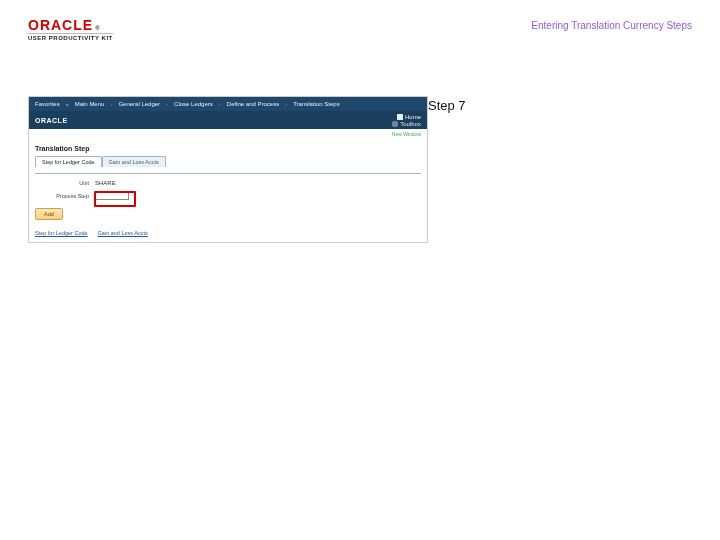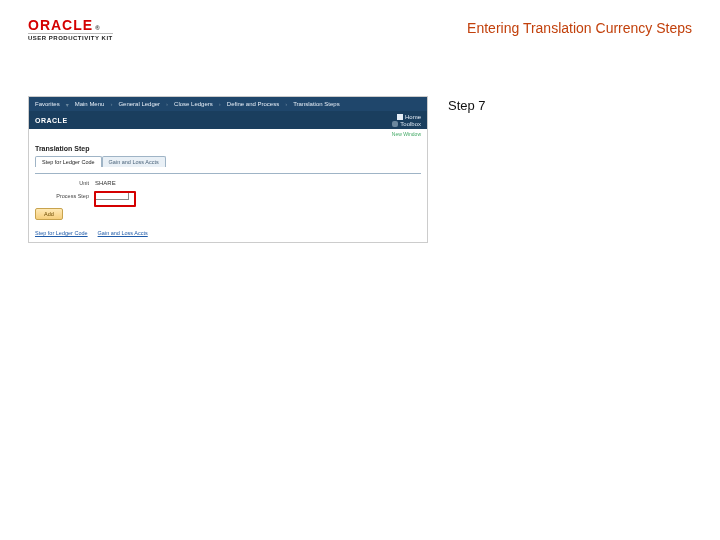--- a/index.html
+++ b/index.html
@@ -5,24 +5,24 @@
   * { box-sizing: border-box; margin: 0; padding: 0; }
   html, body { width: 720px; height: 540px; font-family: Arial, Helvetica, sans-serif; background: #fff; color: #000; }
   .page { width: 720px; height: 540px; position: relative; }
 
   
   .hdr { position: absolute; top: 18px; left: 28px; right: 28px; height: 34px; }
   .logo-wrap { display: flex; flex-direction: column; align-items: flex-start; gap: 1px; }
   .logo-oracle { font-family: Arial, sans-serif; font-weight: 900; letter-spacing: 1px; color: #d40000; font-size: 14px; line-height: 1; display: flex; align-items: baseline; }
   .logo-r { font-size: 6px; vertical-align: top; margin-left: 2px; color: #333; }
   .logo-upk { font-size: 6px; font-weight: 700; letter-spacing: 0.5px; color: #222; border-top: 1px solid #bbb; padding-top: 1px; }
-  .hdr-title { position: absolute; right: 0; top: 2px; font-size: 14px; color: #c2410c; }
+  .hdr-title { position: absolute; right: 0; top: 2px; font-size: 10px; color: #8b5cf6; }
 
   
-  .cols { position: absolute; top: 96px; left: 28px; right: 28px; bottom: 20px; display: flex; gap: 20px; }
+  .cols { position: absolute; top: 96px; left: 28px; right: 28px; bottom: 20px; display: flex; }
   .left { width: 400px; }
   .right { flex: 1; font-size: 13px; line-height: 1.5; color: #111; }
   .step-label { margin-bottom: 20px; }
   .instr b { font-weight: 700; }
 
   
   .shot { width: 400px; border: 1px solid #ccc; font-size: 6px; color: #333; background: #fff; }
   .shot .topnav { background: #1f466b; color: #e6eef7; height: 14px; display: flex; align-items: center; padding: 0 6px; gap: 6px; }
   .shot .topnav span { white-space: nowrap; }
   .shot .topnav .sep { color: #6b879e; }

